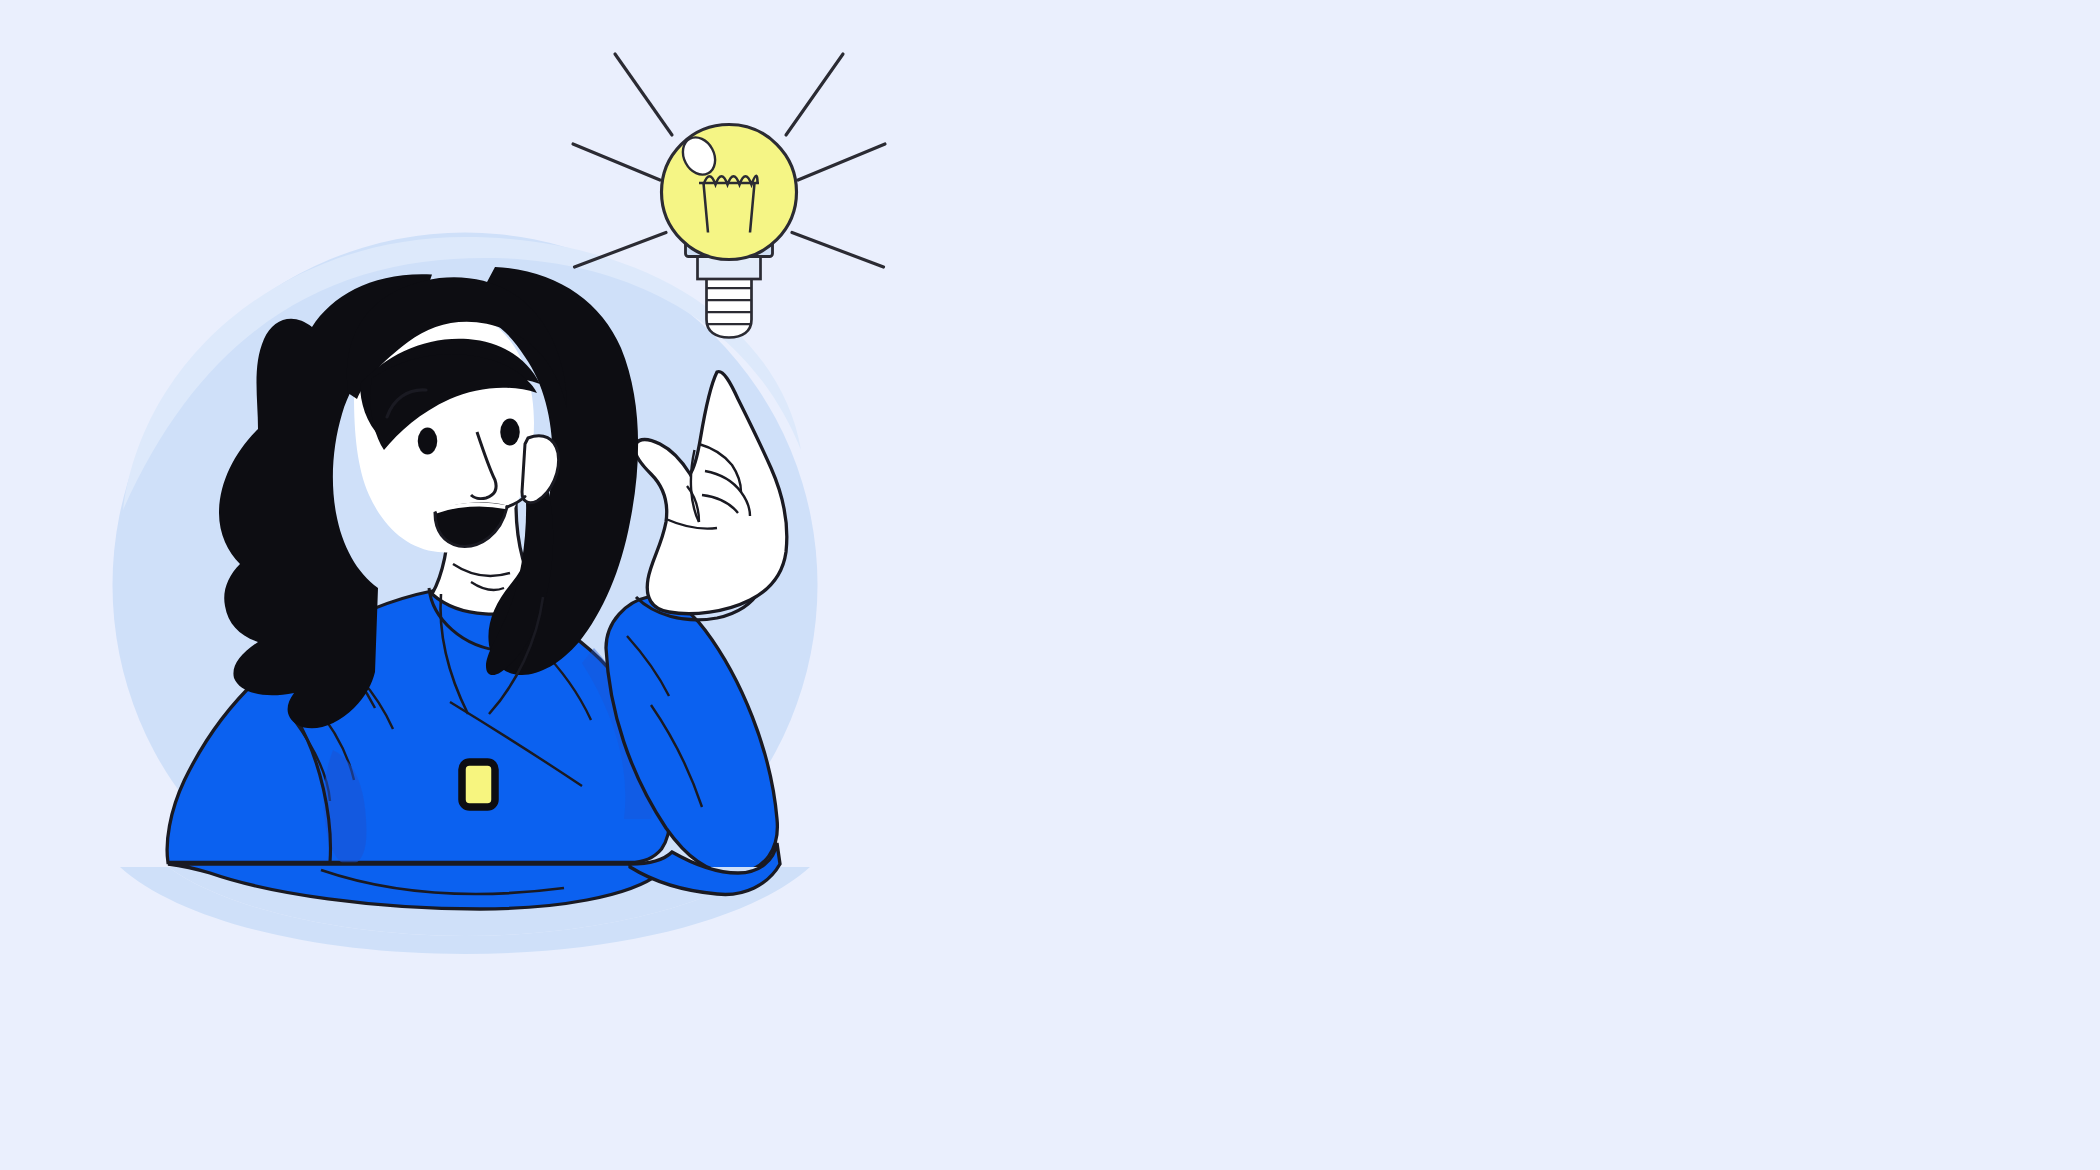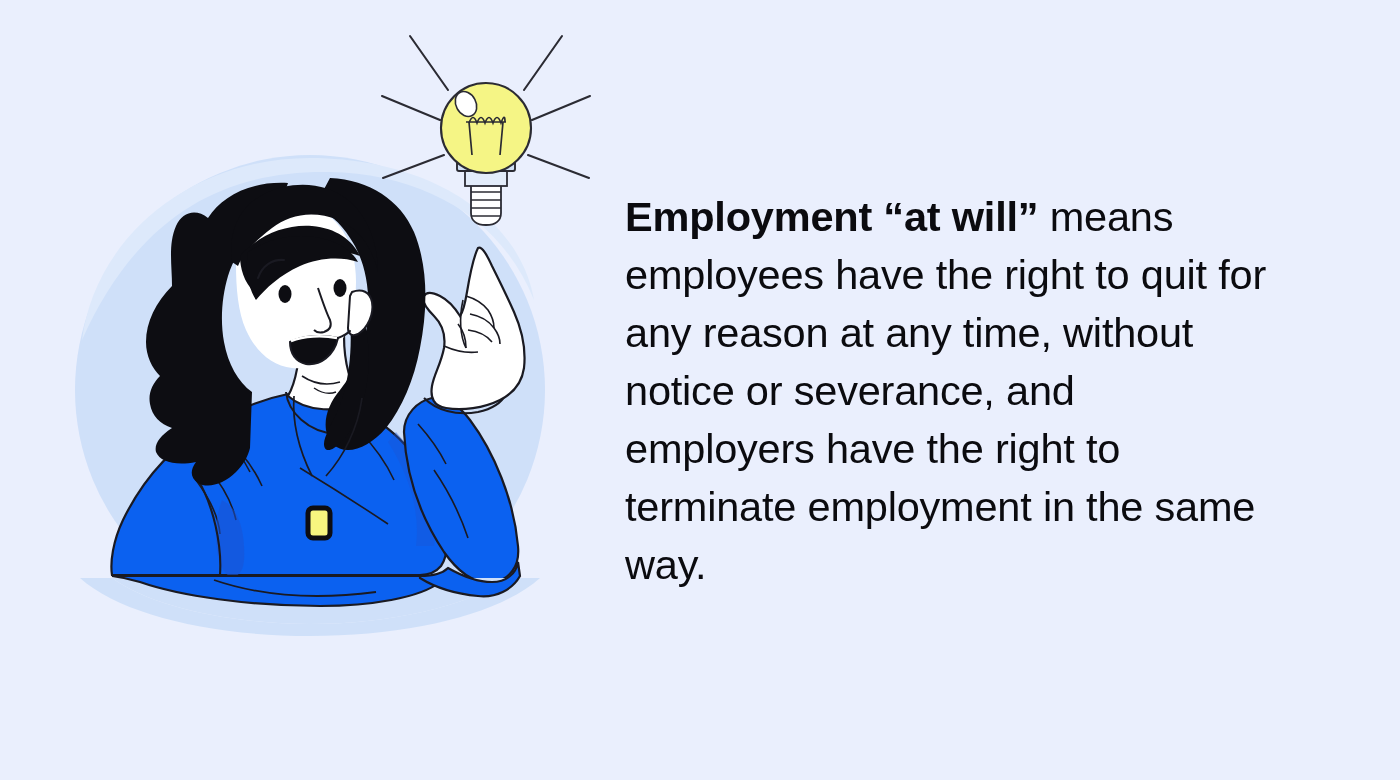--- a/index.html
+++ b/index.html
@@ -257,15 +257,14 @@
       <path d="M 0 578 L 620 578 L 620 700 L 0 700 Z" fill="#eaefFD"></path>
       <path d="M 112 578 C 150 606 230 624 310 624 C 390 624 470 606 508 578 L 540 578 C 500 614 410 636 310 636 C 210 636 120 614 80 578 Z" fill="#cfe0f9"></path>
       <path d="M 112 578 C 150 606 230 624 310 624 C 390 624 470 606 508 578 Z" fill="#cfe0f9"></path>
       <path d="M 112 576 L 420 576 C 428 576 436 578 440 582 C 420 598 370 606 320 606 C 250 606 180 596 140 582 C 130 579 120 577 112 576 Z" fill="#0b61f0" stroke="#1a1a22" stroke-width="2.2"></path>
       <path d="M 420 576 C 432 576 442 574 448 568 C 462 576 478 582 492 582 C 506 582 516 574 518 562 L 520 576 C 512 590 496 598 478 596 C 456 594 436 588 420 578 Z" fill="#0b61f0" stroke="#1a1a22" stroke-width="2.2"></path>
       <path d="M 214 580 q 70 24 162 12" fill="none" stroke="#1a1a22" stroke-width="1.8"></path>
     </g>
 
   </svg>
 
-  <div id="caption"><span class="lead">Employment “at will”</span><span> means employees have the right to quit for any reason at any time, without notice or severance, and employers have the right to terminate employment in the same way.</span></div>
 
 </div>
 
 </body></html>

